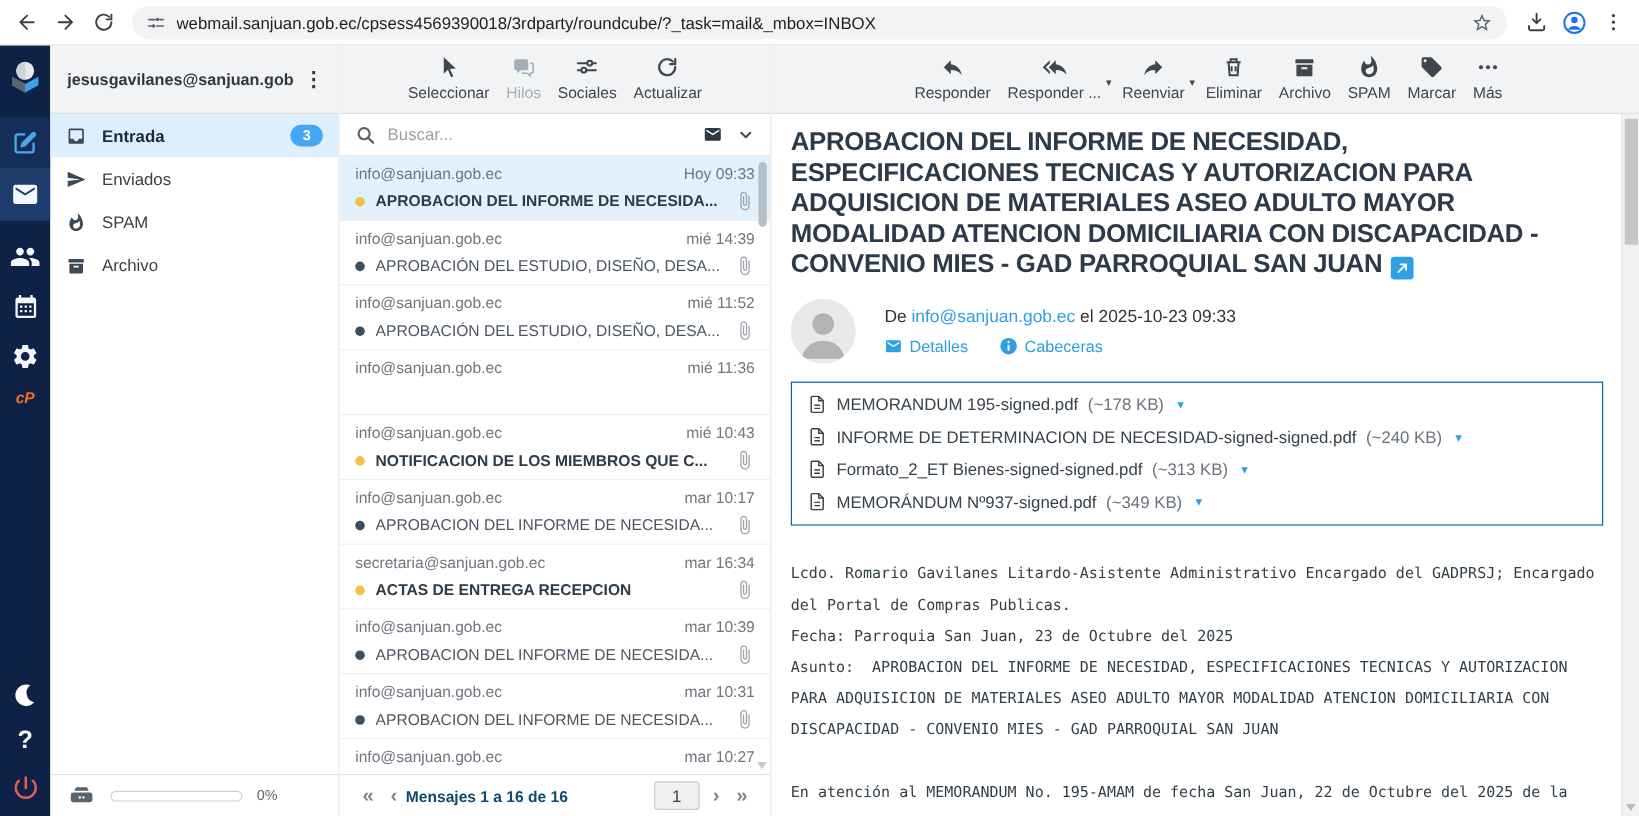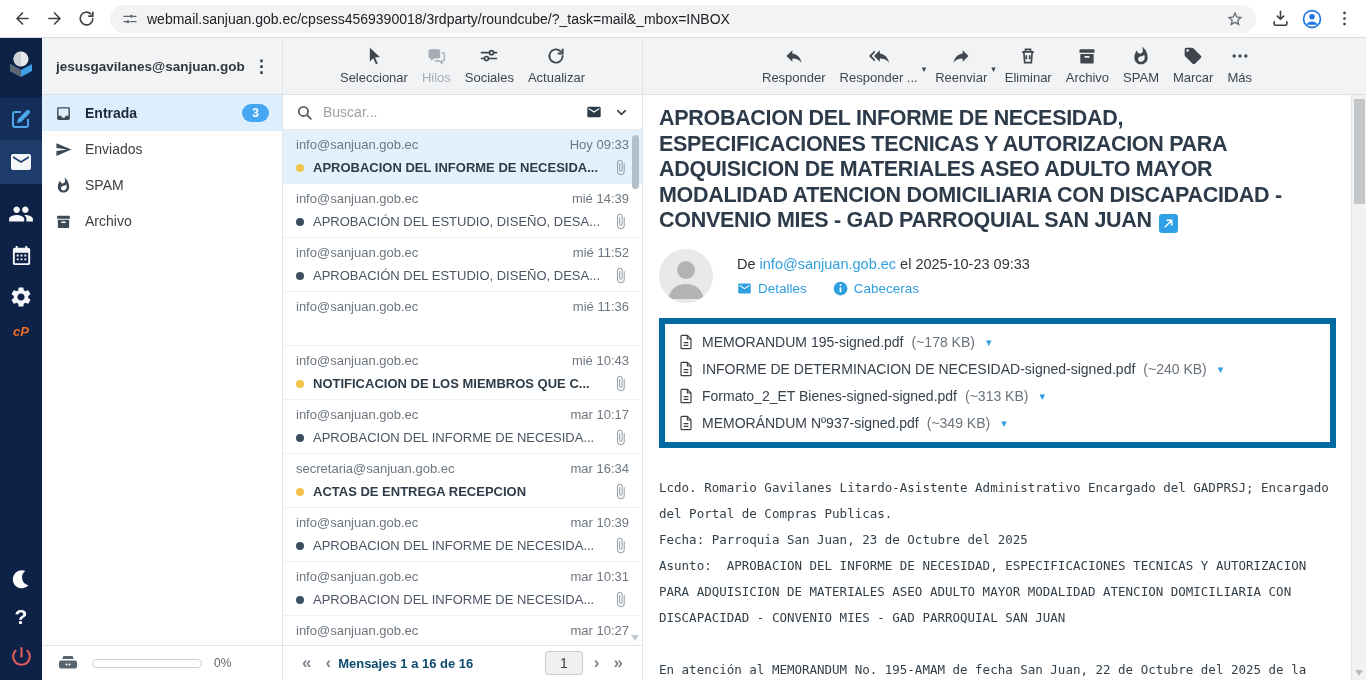--- a/index.html
+++ b/index.html
@@ -118,21 +118,21 @@
 
   .from-block { display:flex; margin-top:15px; gap:24px; align-items:center; }
   .avatar { width:54px; height:54px; border-radius:50%; background:#e9e9e9; overflow:hidden; flex:0 0 auto; }
   .avatar svg { width:54px; height:54px; display:block; }
   .from-line { font-size:14.5px; color:#333; }
   .from-line a, .hlink { color:#2f9fe0; text-decoration:none; }
   .hdr-links { display:flex; gap:26px; margin-top:9px; align-items:center; font-size:13.5px; }
   .hlink { display:flex; align-items:center; gap:6px; }
   .hlink svg { width:15px; height:15px; display:block; }
 
-  .attach-box { border:6px solid #0369a1; margin-top:15px; padding:5px 0; }
+  .attach-box { border:1px solid #0369a1; margin-top:15px; padding:5px 0; }
   .attach-row { display:flex; align-items:center; gap:8px; padding:5.5px 13px; font-size:14px; color:#37424c; }
   .attach-row .pdfi svg { width:16px; height:16px; color:#3c4043; display:block; }
   .attach-size { color:#6a737c; }
   .attach-caret { color:#2f9fe0; font-size:11px; margin-left:3px; }
 
   .body-text { margin-top:27px; font-family:"DejaVu Sans Mono", monospace; font-size:12.5px;
     line-height:26px; color:#333f48; white-space:pre-wrap; max-width:690px; }
 </style>
 </head>
 <body>

